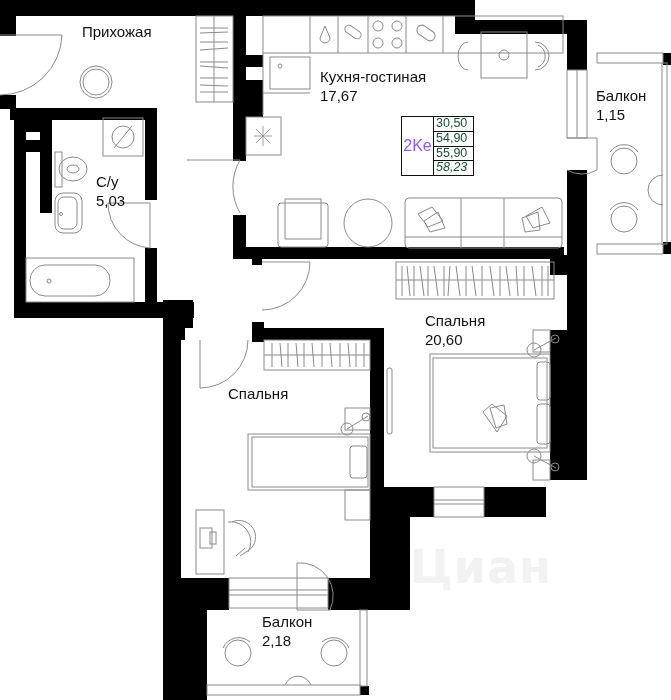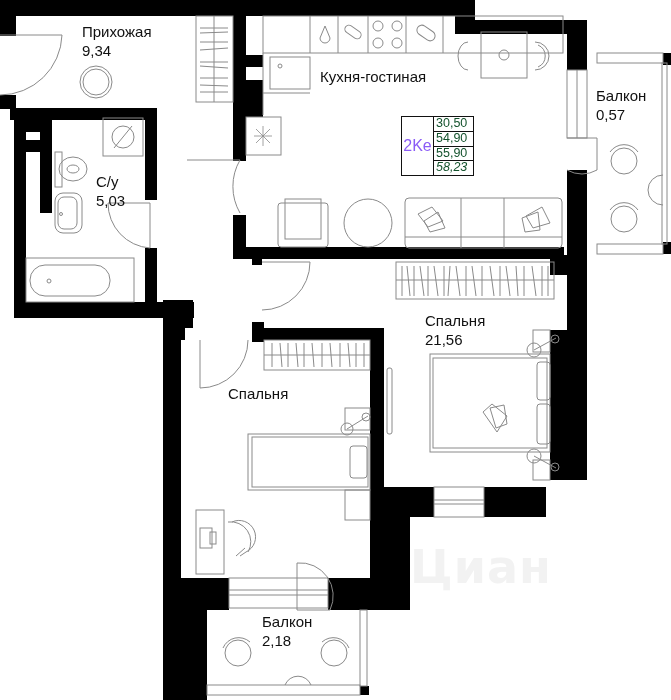--- a/index.html
+++ b/index.html
@@ -266,36 +266,36 @@
         <path d="M223 648 A17 17 0 0 1 250 642"></path>
       <circle cx="334" cy="653" r="13"></circle>
         <path d="M322 642 A17 17 0 0 1 349 648"></path>
       <path d="M285 685 A14 14 0 0 1 311 685"></path>
     </g>
   </g>
 </svg>
 
 <div class="room-label" style="left:82px; top:22px; width:100px;">
   <span class="name">Прихожая</span>
-  <span class="area">9,34</span>
 </div>
 <div class="room-label" style="left:320px; top:67px; width:140px;">
   <span class="name">Кухня-гостиная</span>
+  <span class="area">17,67</span>
 </div>
 <div class="room-label" style="left:596px; top:86px; width:70px;">
   <span class="name">Балкон</span>
-  <span class="area">0,57</span>
+  <span class="area">1,15</span>
 </div>
 <div class="room-label" style="left:96px; top:172px; width:60px;">
   <span class="name">С/у</span>
   <span class="area">5,03</span>
 </div>
 <div class="room-label" style="left:425px; top:311px; width:100px;">
   <span class="name">Спальня</span>
-  <span class="area">21,56</span>
+  <span class="area">20,60</span>
 </div>
 <div class="room-label" style="left:228px; top:384px; width:100px;">
   <span class="name">Спальня</span>
 </div>
 <div class="room-label" style="left:262px; top:612px; width:80px;">
   <span class="name">Балкон</span>
   <span class="area">2,18</span>
 </div>
 
 <div class="area-box">

